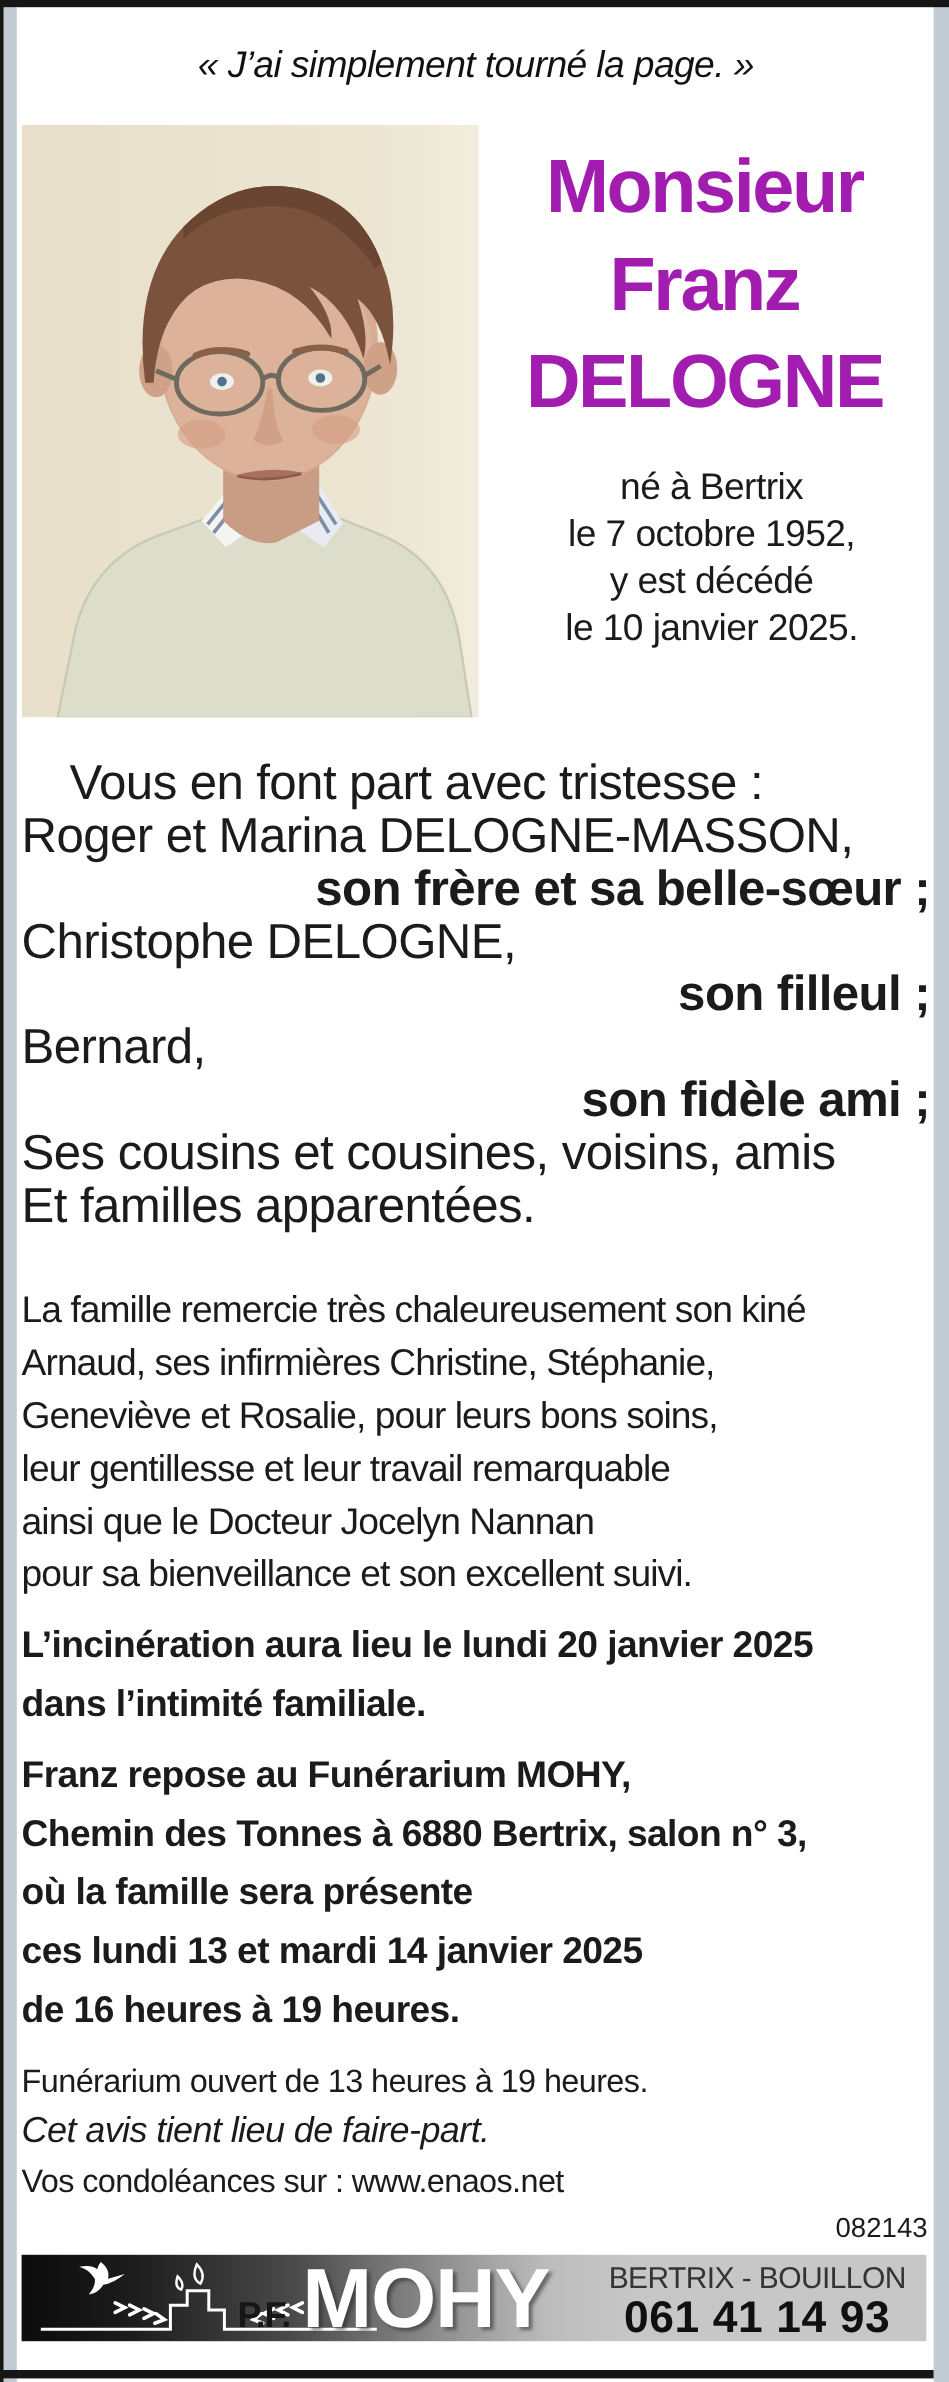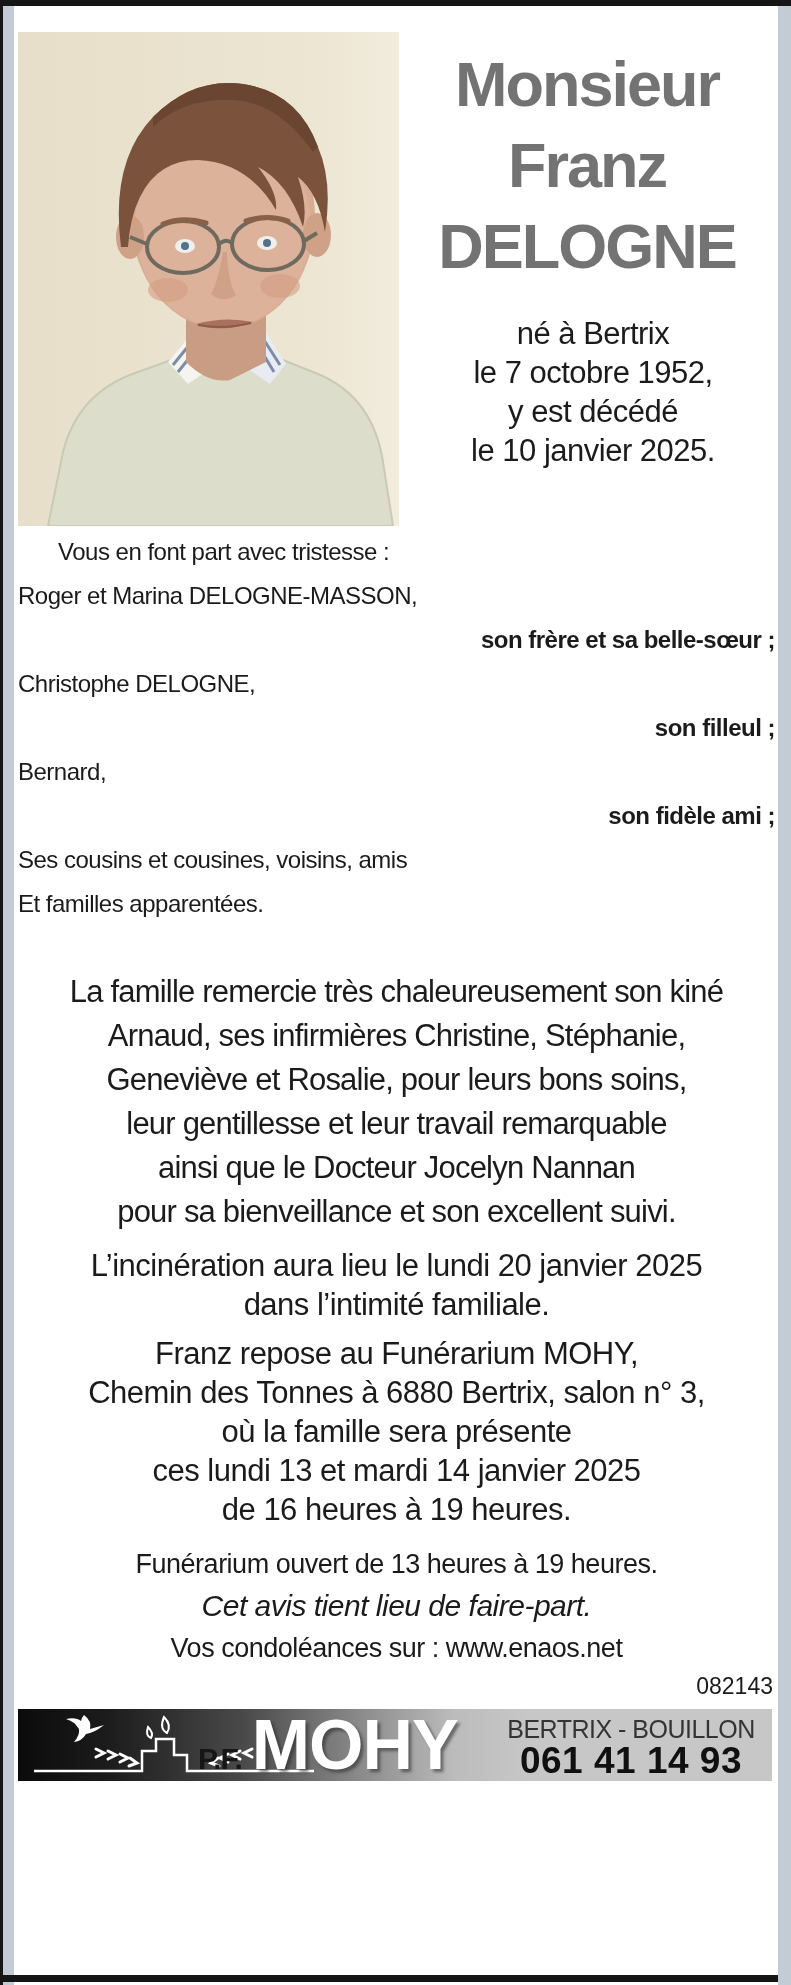--- a/index.html
+++ b/index.html
@@ -10,40 +10,40 @@
   
   .frame-top    { position:absolute; top:0; left:0; right:0; height:6px; background:#161616; z-index:5; }
   .frame-bottom { position:absolute; bottom:3px; left:0; right:13px; height:7px; background:#161616; z-index:5; }
   .edge-line-left  { position:absolute; top:0; bottom:0; left:0; width:3px; background:#161616; z-index:4; }
   .edge-strip-left { position:absolute; top:6px; bottom:0; left:3px; width:11px; background:#c3ccd4; z-index:3; }
   .edge-strip-right{ position:absolute; top:6px; bottom:0; right:0; width:13px; background:#c3ccd4; z-index:3; }
 
   .content { position:absolute; left:18px; top:0; width:757px; }
 
   .pre { white-space:pre-line; }
-  .center { text-align:center; }
+  .center { }
 
   .quote {
     margin-top:36px; text-align:center; font-style:italic;
     font-size:31px; letter-spacing:-0.5px; color:#111;
   }
 
   .hero { display:flex; margin-top:32px; }
   .photo { width:381px; height:494px; flex:none; overflow:hidden; }
   .photo svg { display:block; }
   .id-block { flex:1; text-align:center; padding-top:12px; }
-  .name { font-weight:bold; font-size:63px; line-height:81px; letter-spacing:-2px; color:#737373; }
+  .name { font-weight:bold; font-size:63px; line-height:81px; letter-spacing:-2px; color:#a21caf; }
   .dates { font-size:31px; line-height:39px; margin-top:27px; letter-spacing:-0.5px;margin-left:12px; }
 
-  .announce { margin-top:4px; font-size:24px; line-height:44px; letter-spacing:-0.5px; }
+  .announce { margin-top:32px; font-size:41px; line-height:44px; letter-spacing:-0.5px; }
   .announce .intro { padding-left:40px; }
   .announce .relation { text-align:right; font-weight:bold; letter-spacing:-0.5px; }
 
   .thanks { margin:44px 0 0 0; font-size:31px; line-height:44px; letter-spacing:-0.8px; }
-  .block-bold { margin:12px 0 0 0; font-weight:normal; font-size:31px; line-height:39px; letter-spacing:-0.5px; }
+  .block-bold { margin:12px 0 0 0; font-weight:bold; font-size:31px; line-height:49px; letter-spacing:-0.5px; }
   .block-bold.repose { margin-top:10px; }
   .line { margin:0; font-size:27px; line-height:42px; letter-spacing:-0.5px; }
   .line.first { margin-top:14px; }
   .line.italic { font-style:italic; font-size:30px; }
 
   .ref { margin-top:4px; text-align:right; font-size:23px; line-height:26px; padding-right:2px; }
 
   .banner {
     position:relative; margin-top:10px; width:754px; height:72px;
     background:linear-gradient(90deg,#0b0b0b 0%,#1c1c1c 12%,#4a4a4a 30%,#8d8d8d 46%,#bcbcbc 58%,#c7c7c7 68%,#c7c7c7 100%);
@@ -65,20 +65,21 @@
 
 <div class="page">
   <div class="frame-top"></div>
   <div class="edge-line-left"></div>
   <div class="edge-strip-left"></div>
   <div class="edge-strip-right"></div>
   <div class="frame-bottom"></div>
 
   <div class="content">
 
+    <div class="quote">« J’ai simplement tourné la page. »</div>
 
     <div class="hero">
       <div class="photo">
         <svg width="381" height="494" viewBox="0 0 381 494" xmlns="http://www.w3.org/2000/svg">
           <defs>
             <linearGradient id="bgph" x1="0" y1="0" x2="1" y2="0">
               <stop offset="0" stop-color="#e7dfc9"></stop>
               <stop offset="0.75" stop-color="#ece5d2"></stop>
               <stop offset="1" stop-color="#f2ecdd"></stop>
             </linearGradient>

